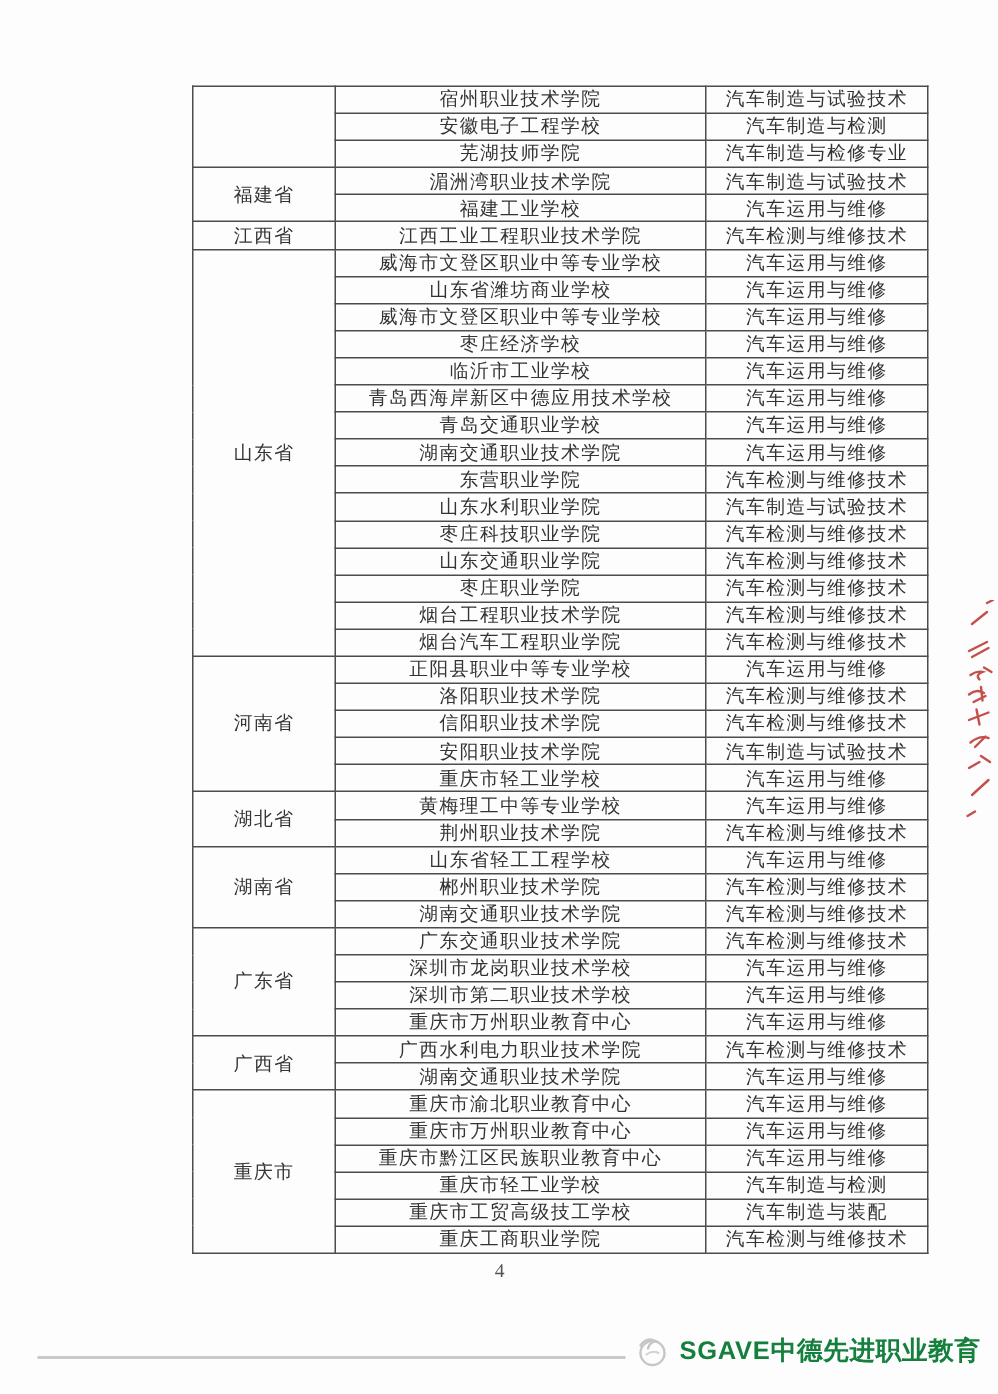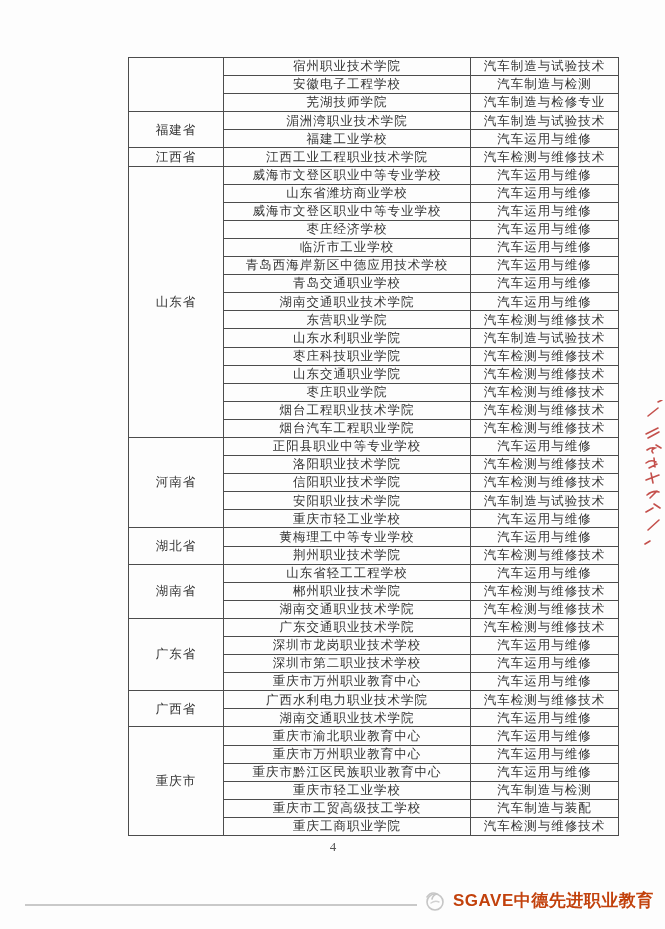--- a/index.html
+++ b/index.html
@@ -40,21 +40,21 @@
   .footer{position:absolute;left:0;top:885px;width:665px;height:36px;}
   .footer-divider{
     position:absolute;left:25px;top:19px;width:392px;height:2px;
     background:#c9c9c9;
   }
   .footer-logo{position:absolute;left:423px;top:4px;width:24px;height:24px;}
   .footer-brand{
     position:absolute;left:453px;top:4px;
     font-family:"Liberation Sans","DejaVu Sans",sans-serif;
     font-weight:bold;font-size:17px;letter-spacing:0.5px;
-    color:#c2410c;
+    color:#15803d;
     text-shadow:1px 1px 0 #ffffff;
     white-space:nowrap;
   }
 
   .red-annotation{position:absolute;left:642px;top:400px;width:23px;height:145px;}
 </style>
 </head>
 <body>
 
 <div class="page">

